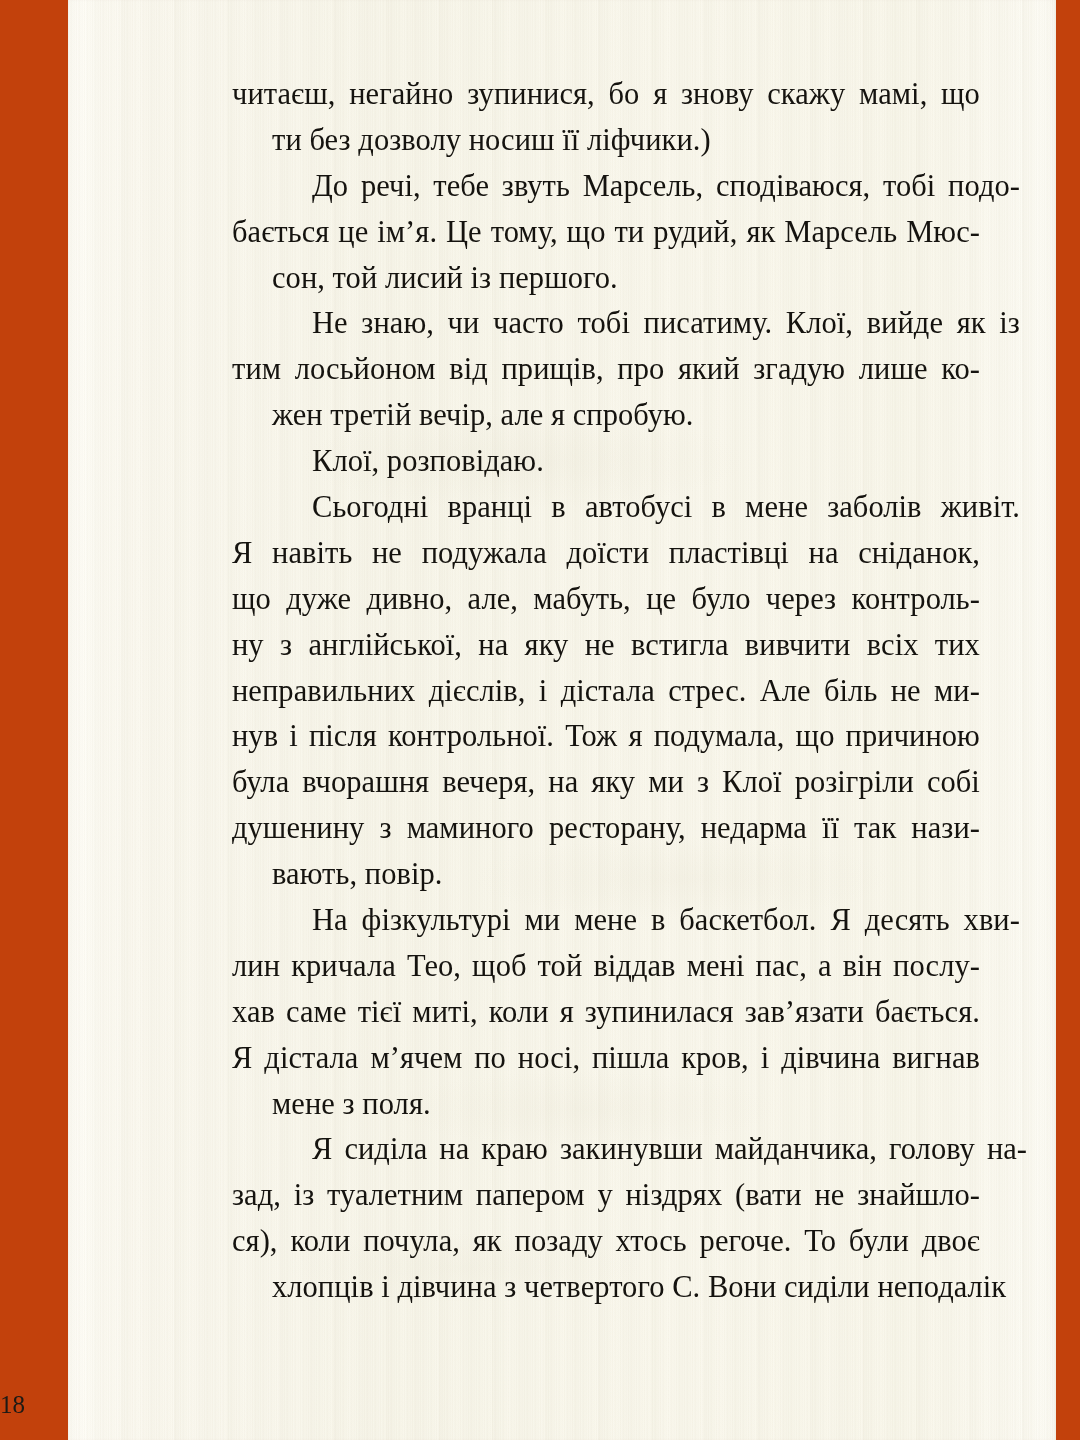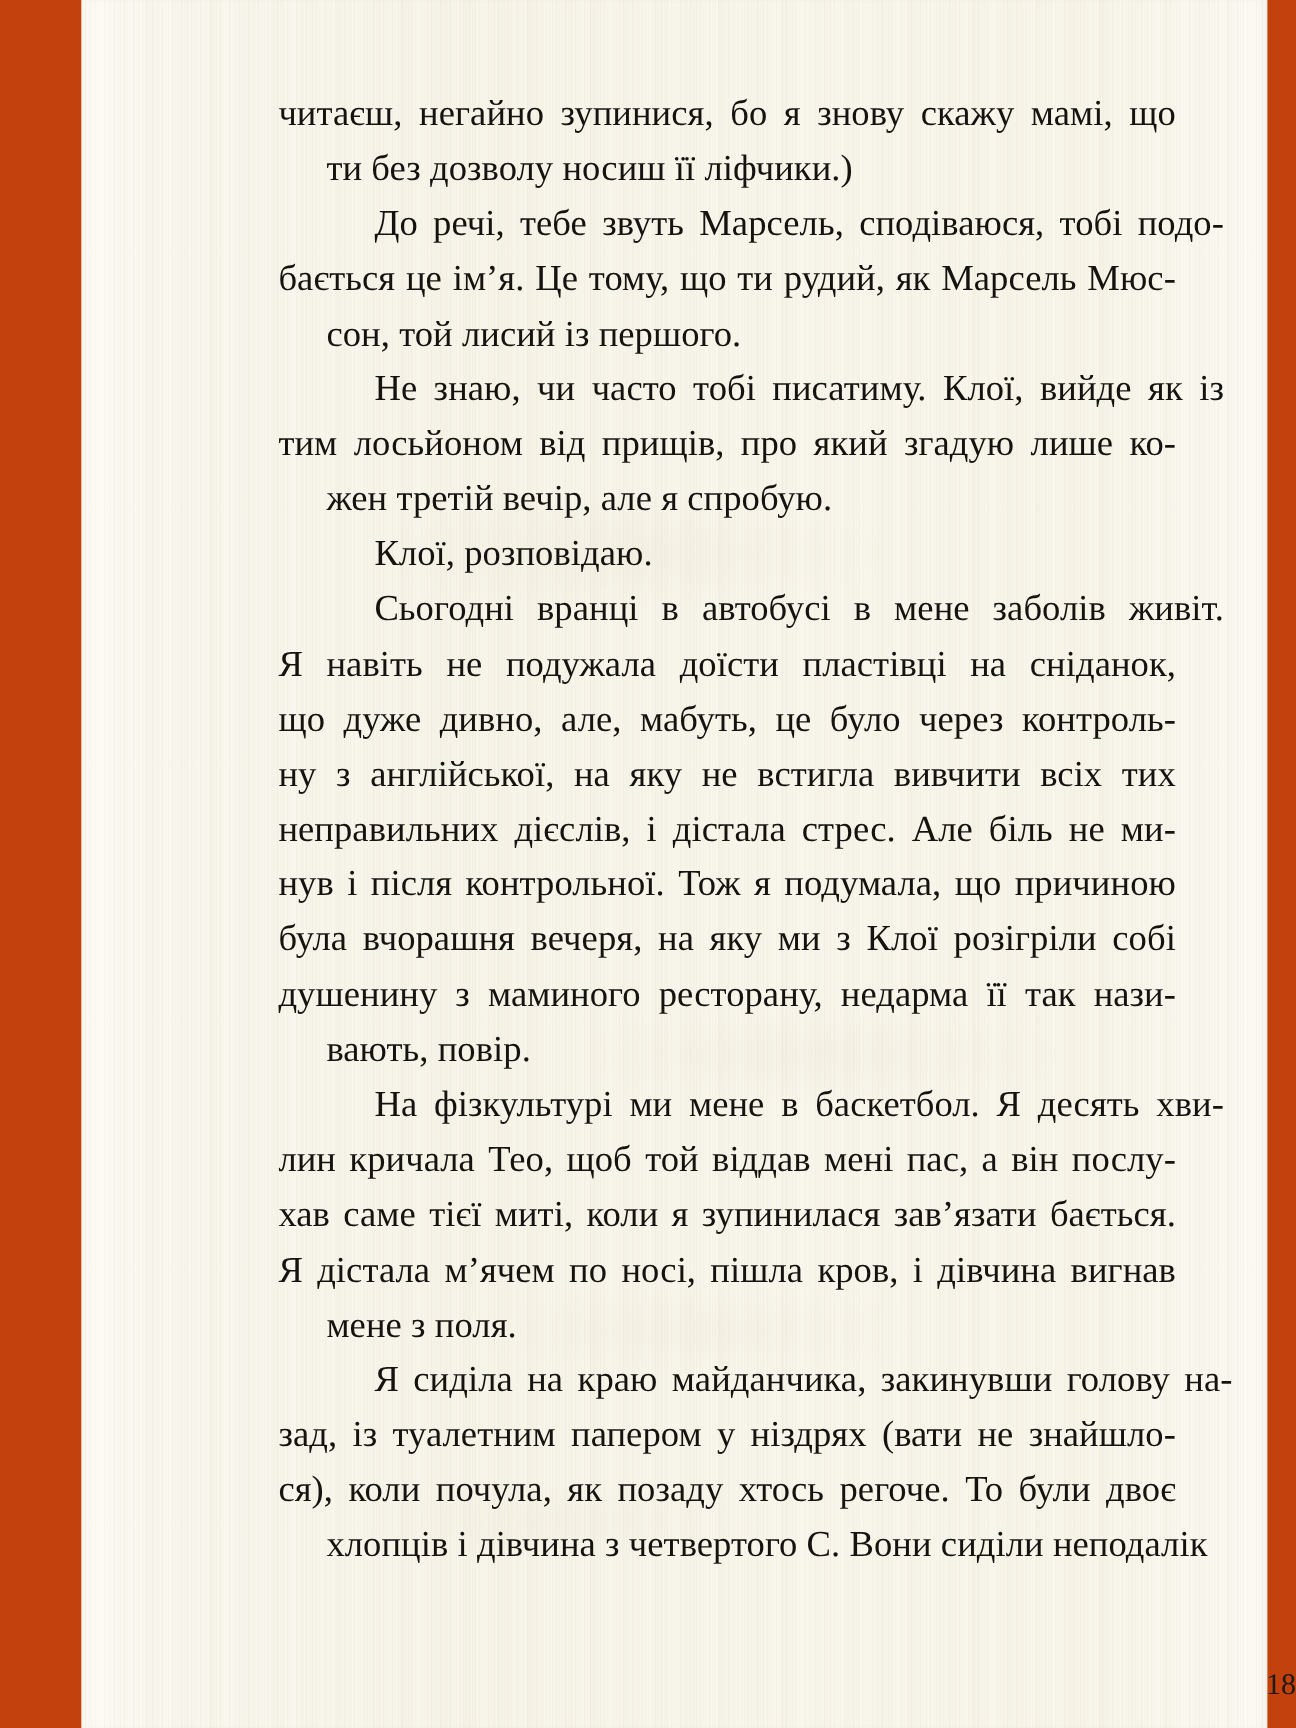--- a/index.html
+++ b/index.html
@@ -105,21 +105,21 @@
   .line.j.ind { width: 708px; margin-left: 40px; }
 
   
   .line.last { display: block; margin-left: 40px; }
 
   #pagenum {
     position: absolute;
     left: 0;
     top: 1390px;
     width: 1080px;
-    text-align: right;
+    text-align: left;
     font-size: 25px;
     line-height: 30px;
     color: #1d1a15;
     font-family: "Liberation Serif", "DejaVu Serif", serif;
   }
 </style>
 </head>
 <body>
 
 <div id="page">
@@ -333,22 +333,22 @@
           <span class="w">вигнав</span>
         </div>
         <div class="line last">мене з поля.</div>
       </div>
       <div class="para">
         <div class="line j ind">
           <span class="w">Я</span>
           <span class="w">сиділа</span>
           <span class="w">на</span>
           <span class="w">краю</span>
+          <span class="w">закинувши</span>
           <span class="w">майданчика,</span>
-          <span class="w">закинувши</span>
           <span class="w">голову</span>
           <span class="w">на-</span>
         </div>
         <div class="line j">
           <span class="w">зад,</span>
           <span class="w">із</span>
           <span class="w">туалетним</span>
           <span class="w">папером</span>
           <span class="w">у</span>
           <span class="w">ніздрях</span>

